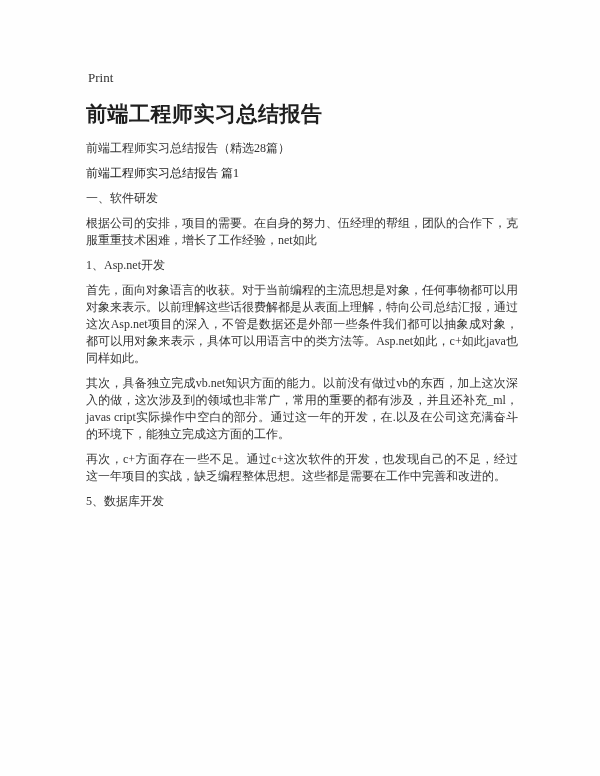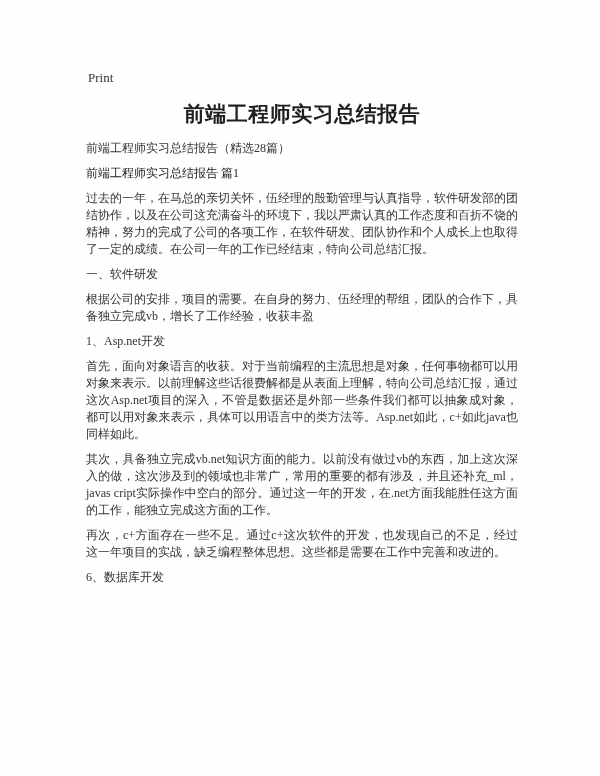--- a/index.html
+++ b/index.html
@@ -27,21 +27,20 @@
     line-height: 15px;
     color: #333333;
     text-decoration: none;
     cursor: pointer;
     margin: 0 0 0 2px;
   }
   .doc-title {
     font-size: 21px;
     line-height: 24px;
     font-weight: bold;
-    text-align: center;
     color: #1f1f1f;
     margin: 16px 0 14px 0;
     letter-spacing: 0.5px;
   }
   .doc-subtitle {
     font-size: 12px;
     line-height: 17px;
     font-weight: normal;
     color: #333333;
     margin: 4px 0 8px 0;
@@ -80,32 +79,31 @@
   <a class="print-link" href="#">Print</a>
 
   <h1 class="doc-title">前端工程师实习总结报告</h1>
 
   <div class="content">
 
     <p class="doc-subtitle">前端工程师实习总结报告（精选28篇）</p>
 
     <h2 class="chapter-heading">前端工程师实习总结报告 篇1</h2>
 
-    <p class="para">过去的一年，在马总的亲切关怀，伍经理的殷勤管理与认真指导，软件研发部的团结协作，以及在公司这充满奋斗的环境下，我以严肃认真的工作态度和百折不饶的精神，努力的完成了公司的各项工作，在软件研发、团队协作和个人成长上也取得了一定的成绩。在公司一年的工作已经结束，特向公司总结汇报。</p>
 
     <h3 class="section-heading">一、软件研发</h3>
 
-    <p class="para">根据公司的安排，项目的需要。在自身的努力、伍经理的帮组，团队的合作下，具备独立完成vb，增长了工作经验，收获丰盈</p>
+    <p class="para">根据公司的安排，项目的需要。在自身的努力、伍经理的帮组，团队的合作下，克服重重技术困难，增长了工作经验，net如此</p>
 
     <h3 class="section-heading">1、Asp.net开发</h3>
 
 
     <p class="para">首先，面向对象语言的收获。对于当前编程的主流思想是对象，任何事物都可以用对象来表示。以前理解这些话很费解都是从表面上理解，特向公司总结汇报，通过这次Asp.net项目的深入，不管是数据还是外部一些条件我们都可以抽象成对象，都可以用对象来表示，具体可以用语言中的类方法等。Asp.net如此，c+如此java也同样如此。</p>
 
-    <p class="para">其次，具备独立完成vb.net知识方面的能力。以前没有做过vb的东西，加上这次深入的做，这次涉及到的领域也非常广，常用的重要的都有涉及，并且还补充_ml，javas cript实际操作中空白的部分。通过这一年的开发，在.net方面我能胜任这方面的工作，能独立完成这方面的工作。</p>
+    <p class="para">其次，具备独立完成vb.net知识方面的能力。以前没有做过vb的东西，加上这次深入的做，这次涉及到的领域也非常广，常用的重要的都有涉及，并且还补充_ml，javas cript实际操作中空白的部分。通过这一年的开发，在.以及在公司这充满奋斗的环境下，能独立完成这方面的工作。</p>
 
     <p class="para">再次，c+方面存在一些不足。通过c+这次软件的开发，也发现自己的不足，经过这一年项目的实战，缺乏编程整体思想。这些都是需要在工作中完善和改进的。</p>
 
-    <h3 class="section-heading">6、数据库开发</h3>
+    <h3 class="section-heading">5、数据库开发</h3>
 
 
   </div>
 </div>
 
 </body></html>

